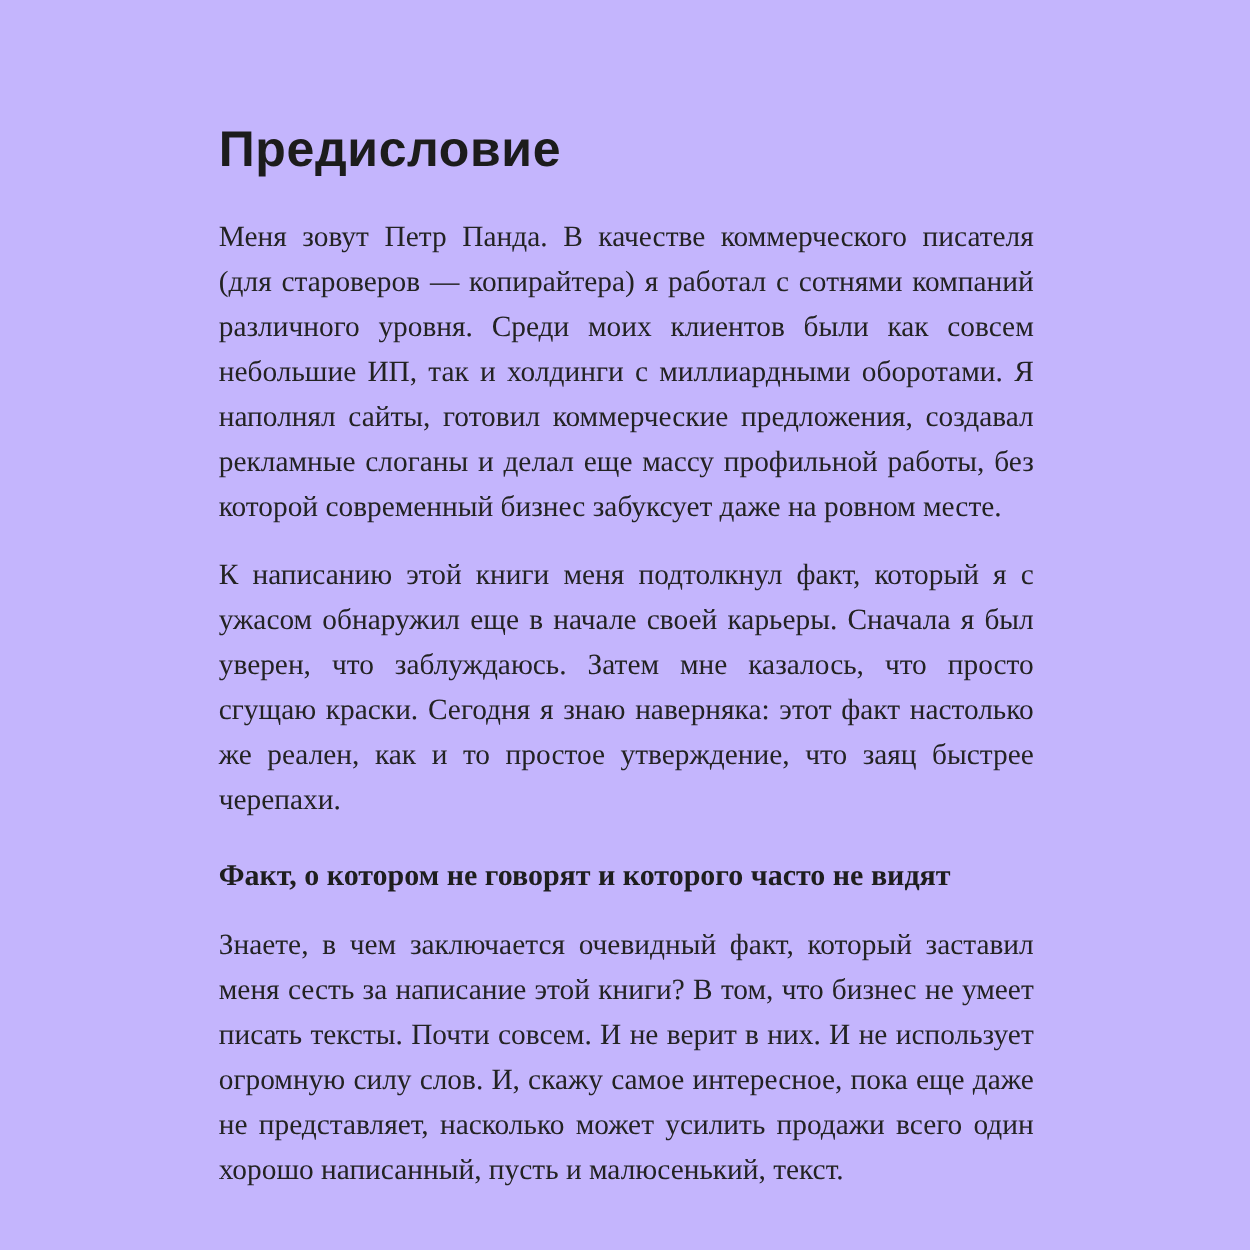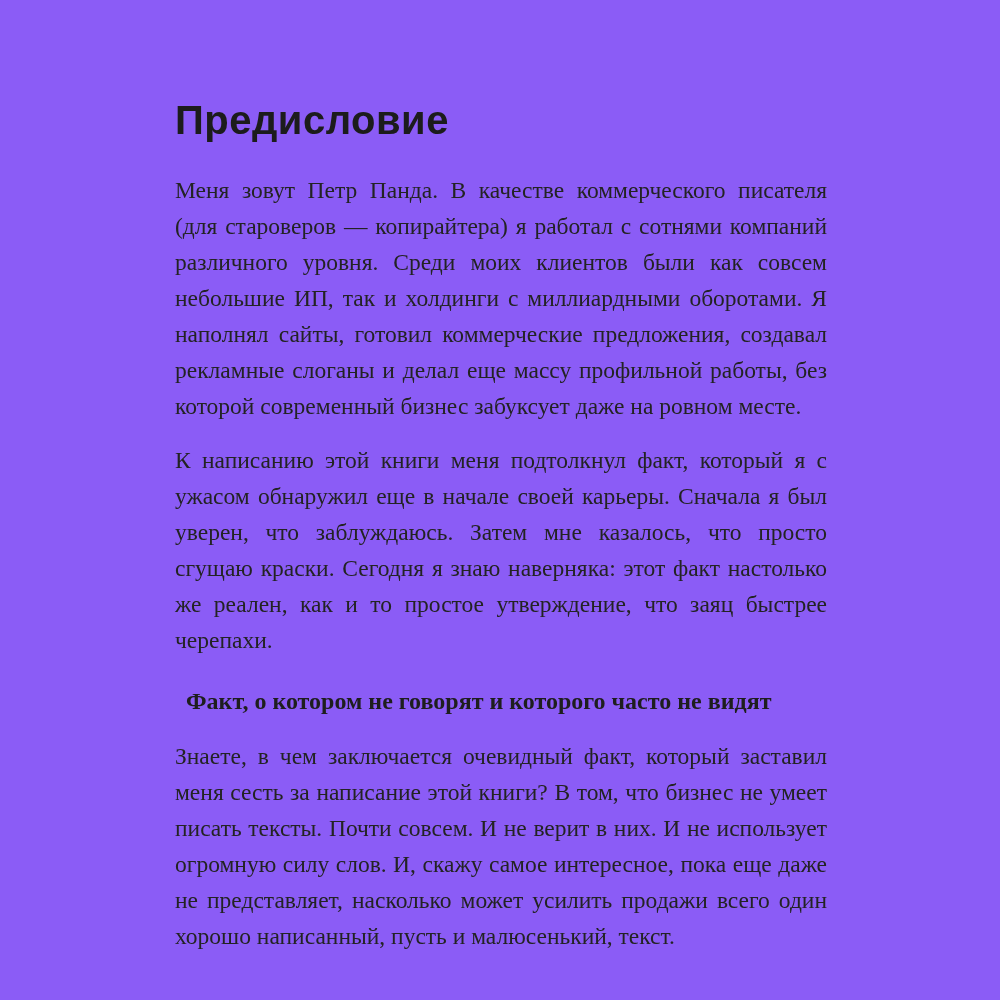--- a/index.html
+++ b/index.html
@@ -4,21 +4,21 @@
 <style>
   html, body {
     margin: 0;
     padding: 0;
     background: #ffffff;
   }
   .page {
     position: relative;
     width: 1000px;
     height: 1000px;
-    background: #8b5cf6;
+    background: #c4b5fd;
     overflow: hidden;
     box-sizing: border-box;
   }
   .content {
     position: absolute;
     left: 175px;
     top: 98px;
     width: 652px;
   }
   .chapter-title {
@@ -39,21 +39,21 @@
     margin: 0 0 18px 0;
     hyphens: auto;
     -webkit-hyphens: auto;
   }
   .section-heading {
     font-family: "Liberation Serif", "DejaVu Serif", serif;
     font-weight: 700;
     font-size: 24px;
     line-height: 30px;
     color: #1e1e1e;
-    margin: 28px 0 22px 11px;
+    margin: 28px 0 22px 0;
   }
 </style>
 </head>
 <body>
 
 <div class="page">
   <div class="content">
 
     <h1 class="chapter-title">Предисловие</h1>
 

